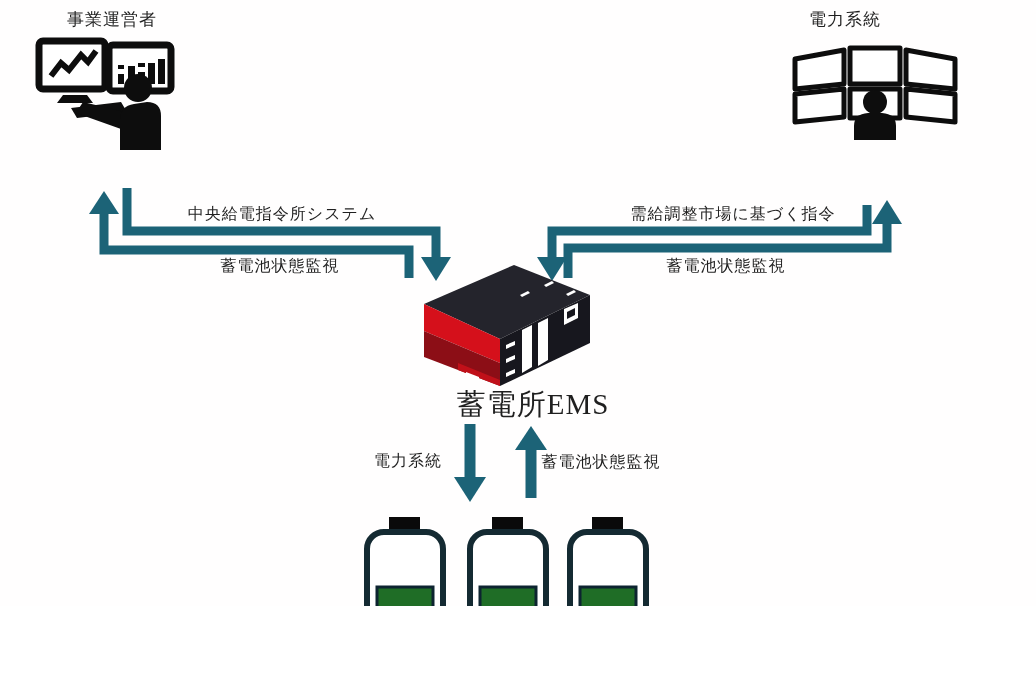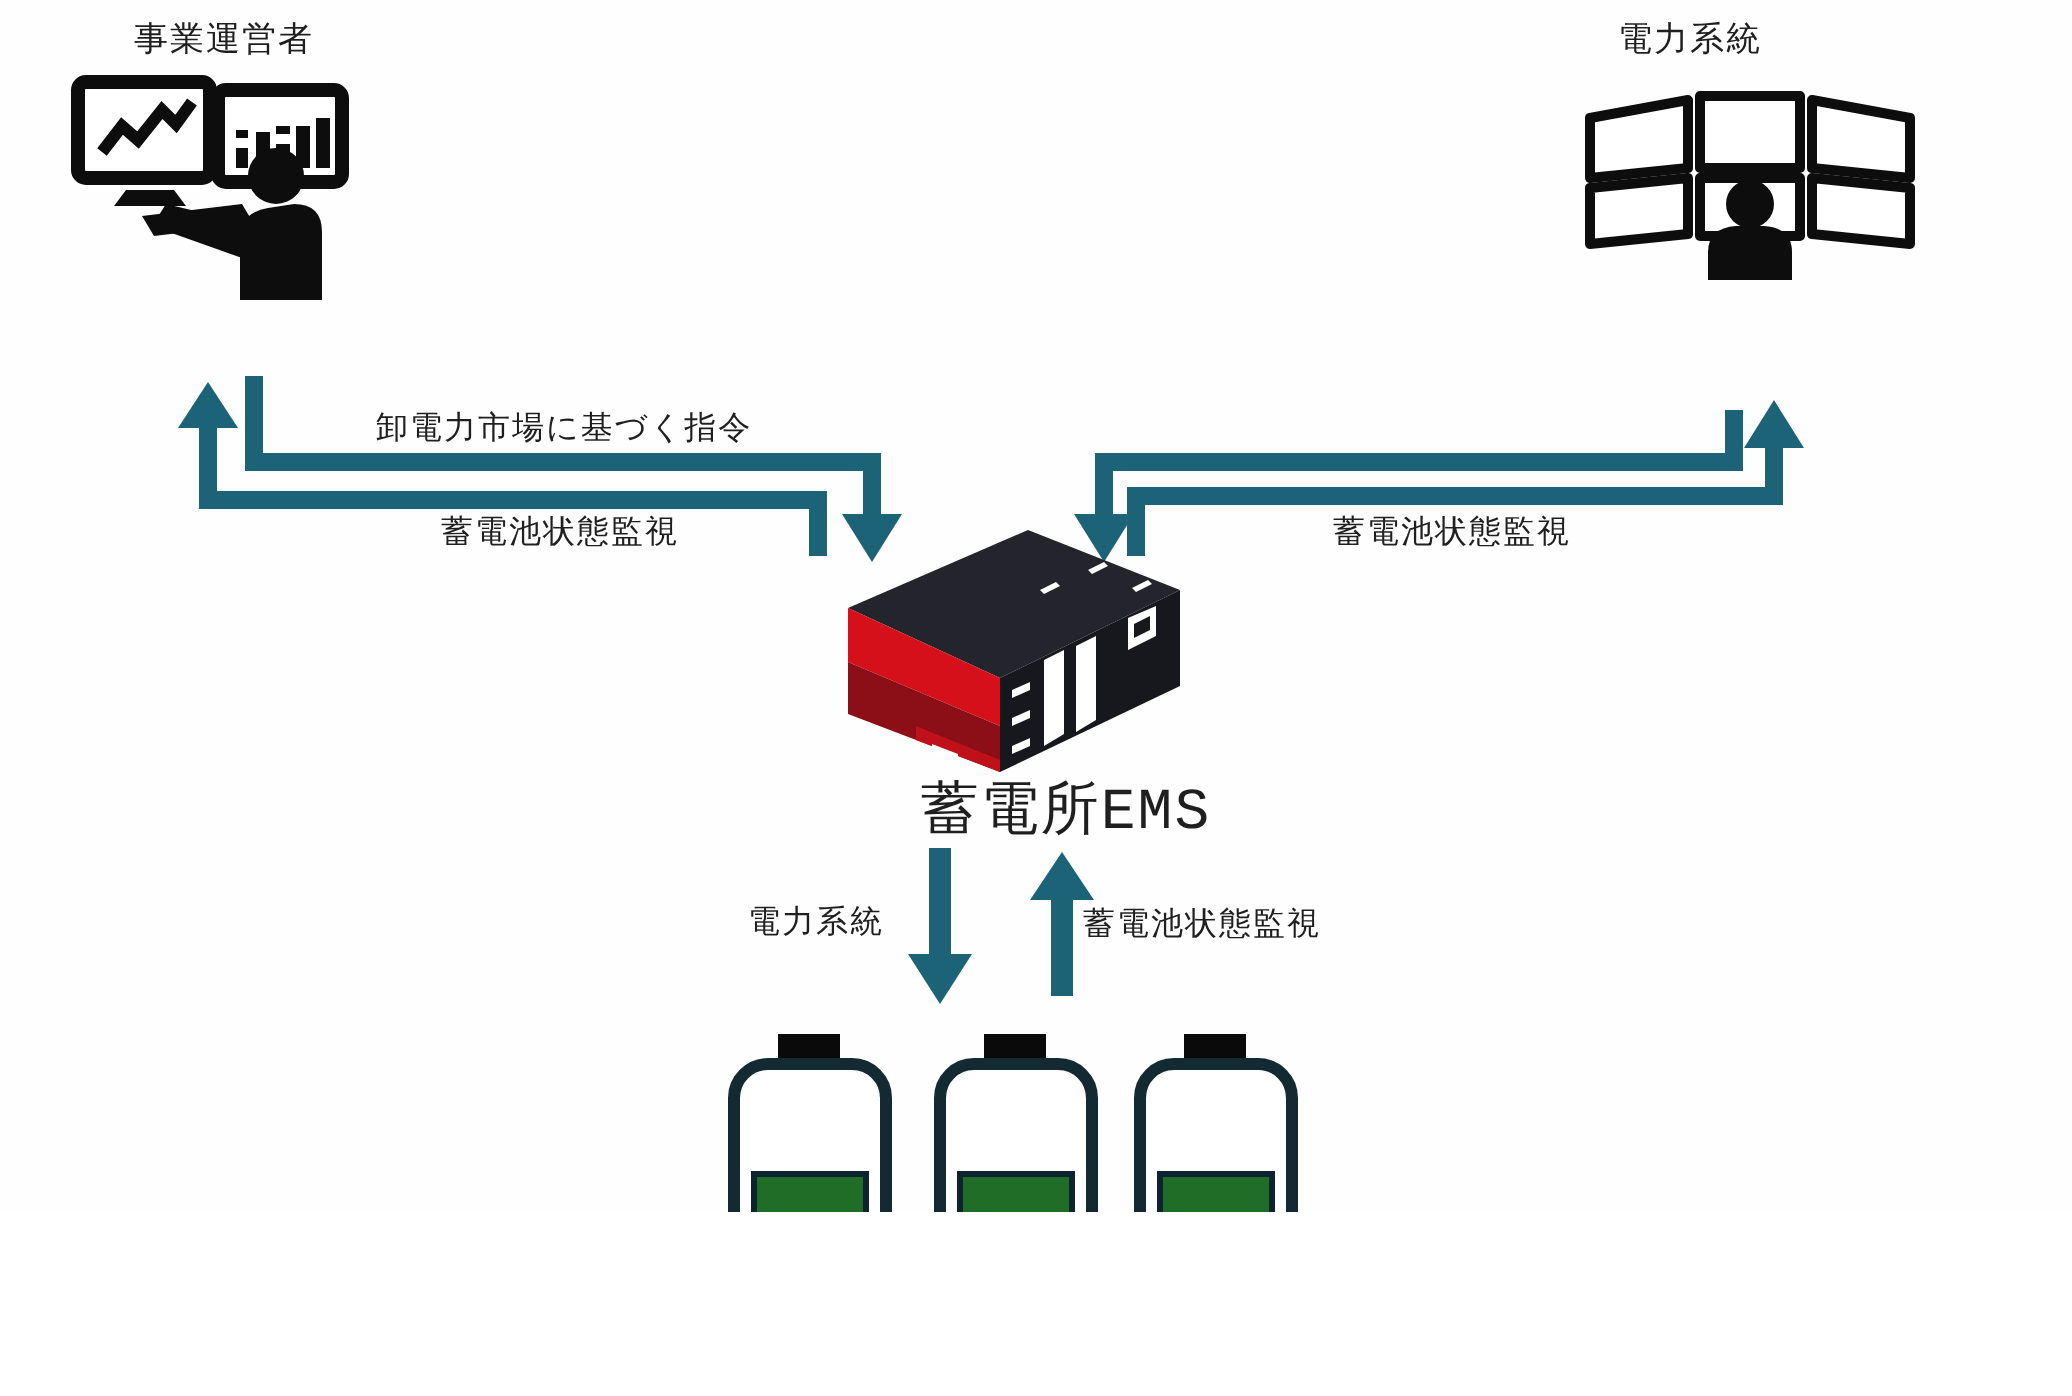--- a/index.html
+++ b/index.html
@@ -1,18 +1,18 @@
 <!DOCTYPE html>
 <html><head>
 <meta charset="utf-8">
 <style>
   html,body{margin:0;padding:0;background:#ffffff;}
   .stage{
     position:relative;width:1036px;height:606px;background:#fffefe;
-    font-family:Liberation Mono, monospace;color:#1f1f1f;
+    font-family:Liberation Serif, serif;color:#1f1f1f;
     overflow:hidden;
   }
   .abs{position:absolute;white-space:nowrap;}
   .ctr{transform:translateX(-50%);}
   .node-title{font-size:17px;letter-spacing:1px;}
   .system-label{font-size:27px;letter-spacing:0px;}
   .flow-label{font-size:16px;letter-spacing:1px;}
   .ems-label{font-size:29px;letter-spacing:1px;}
   .battery-label{font-size:26px;letter-spacing:2px;}
   svg{display:block;}
@@ -78,22 +78,23 @@
       <rect x="60" y="49" width="50" height="29"></rect>
       <polygon points="116,49 165,54 165,82 116,77"></polygon>
     </g>
     <g fill="#0d0d0d">
       <circle cx="85" cy="62" r="12"></circle>
       <path d="M64 100 L64 86 Q64 74 78 73 L92 73 Q106 74 106 86 L106 100 Z"></path>
     </g>
   </svg>
 
 
-  <div class="abs ctr flow-label" style="left:282px;top:204px;">卸電力市場に基づく指令</div>
+  <div class="abs ctr flow-label" style="left:282px;top:204px;">中央給電指令所システム</div>
   <div class="abs ctr flow-label" style="left:280px;top:256px;">蓄電池状態監視</div>
+  <div class="abs ctr flow-label" style="left:733px;top:204px;">需給調整市場に基づく指令</div>
   <div class="abs ctr flow-label" style="left:726px;top:256px;">蓄電池状態監視</div>
 
   <svg class="abs" style="left:418px;top:260px;" width="180" height="126" viewBox="0 0 180 126">
     <polygon points="6,44 96,5 172,35 82,79" fill="#24242c"></polygon>
     <polygon points="82,79 172,35 172,83 82,126" fill="#17171e"></polygon>
     <polygon points="6,44 82,79 82,103 6,71" fill="#d5101b"></polygon>
     <polygon points="6,71 82,103 82,126 6,97" fill="#8c0e16"></polygon>
     <polygon points="40,103 82,120 82,126 40,110" fill="#c01019"></polygon>
     <polygon points="48,112 61,117 61,121 48,116" fill="#ffffff"></polygon>
     <g fill="#ffffff">

